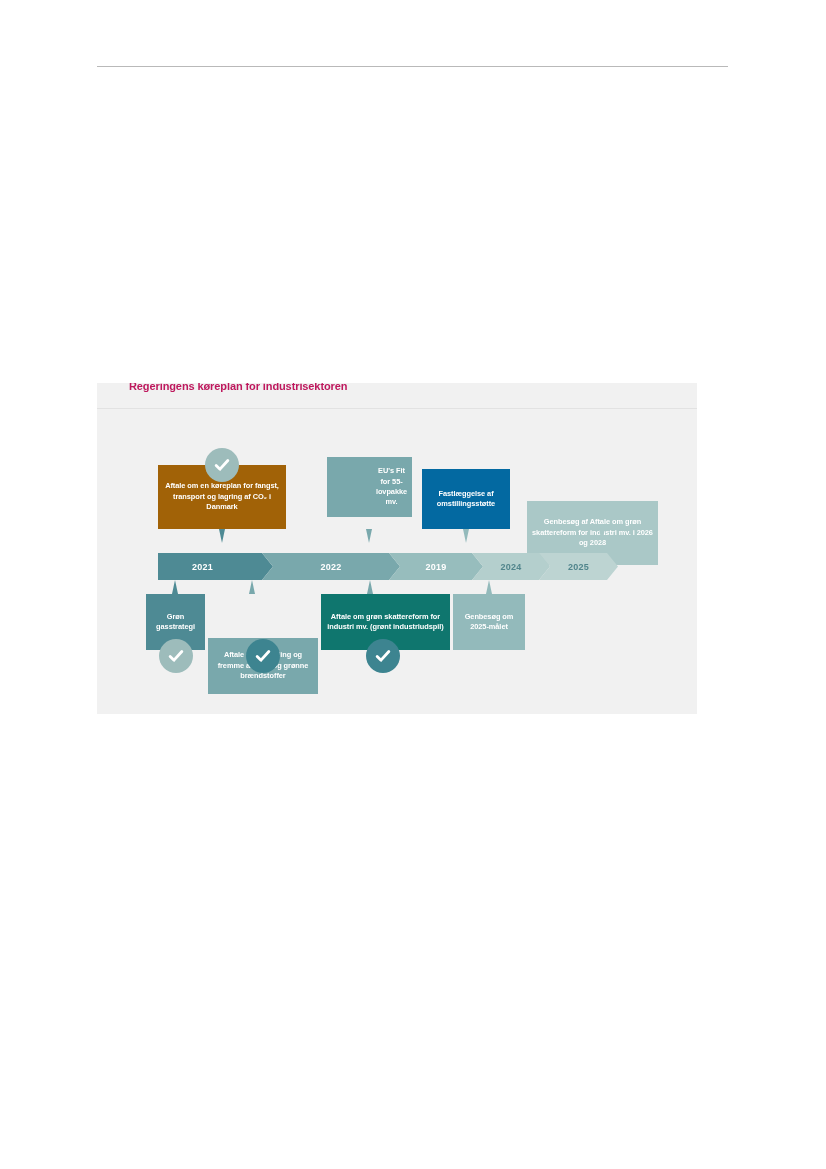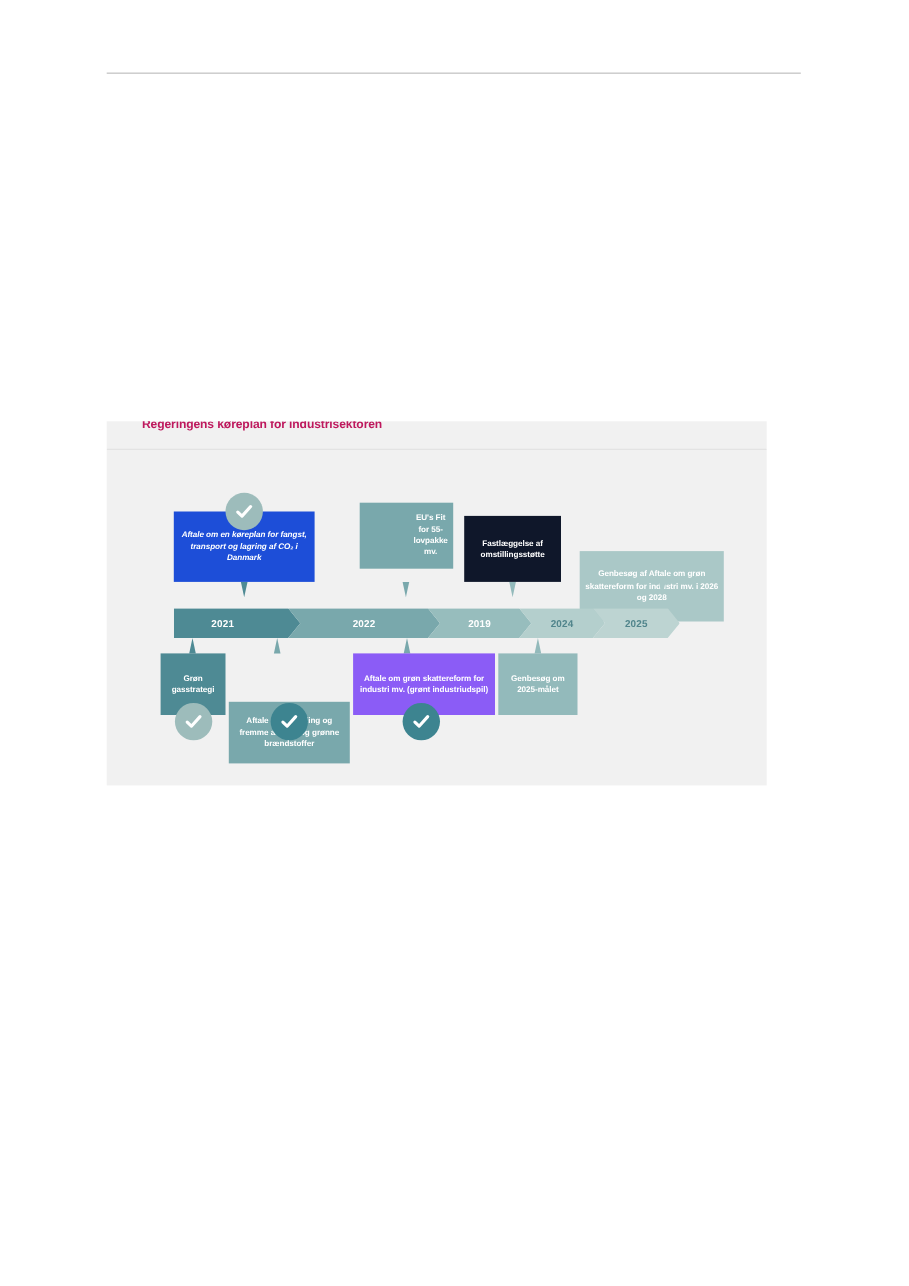--- a/index.html
+++ b/index.html
@@ -109,36 +109,36 @@
 <body>
 
 <div class="page-rule"></div>
 
 <div class="figure-container">
 
   <div class="figure-title-rule"></div>
 
   <div class="figure-title">Regeringens køreplan for industrisektoren</div>
 
-  <div class="node" style="left:61px; top:82px; width:128px; height:64px; background:#1d4ed8;font-style:italic;">
+  <div class="node" style="left:61px; top:82px; width:128px; height:64px; background:#a16207;">
     <span class="node-text">Aftale om en køreplan for fangst, transport og lagring af CO₂ i Danmark</span>
   </div>
   <div class="stem stem-down" style="left:122px; top:146px; border-top-color:#4e8a94;"></div>
   <div class="check" style="left:108px; top:65px; width:34px; height:34px; background:#9dbcbb;">
     <svg width="20" height="20" viewBox="0 0 24 24" aria-hidden="true">
       <path d="M5 12.6 L9.6 17 L19 6.6" fill="none" stroke="#ffffff" stroke-width="3.4" stroke-linecap="round" stroke-linejoin="round"></path>
     </svg>
   </div>
 
   <div class="node" style="left:230px; top:74px; width:85px; height:60px; background:#79a8ac;padding-left:48px;">
     <span class="node-text">EU's Fit for 55-lovpakke mv.</span>
   </div>
   <div class="stem stem-down" style="left:269px; top:146px; border-top-color:#79a8ac;"></div>
 
-  <div class="node" style="left:325px; top:86px; width:88px; height:60px; background:#0f172a;">
+  <div class="node" style="left:325px; top:86px; width:88px; height:60px; background:#0369a1;">
     <span class="node-text">Fastlæggelse af omstillingsstøtte</span>
   </div>
   <div class="stem stem-down" style="left:366px; top:146px; border-top-color:#93babb;"></div>
 
   <div class="node" style="left:430px; top:82px; width:131px; height:64px; background:#aac8c7; color:#ffffff;margin-top:36px;">
     <span class="node-text">Genbesøg af Aftale om grøn skattereform for industri mv. i 2026 og 2028</span>
   </div>
   <div class="stem stem-down" style="left:502px; top:146px; border-top-color:#aac8c7;"></div>
 
   <div style="position:absolute; left:61px; top:170px; width:493px; height:27px;">
@@ -183,21 +183,21 @@
   <div class="node" style="left:111px; top:211px; width:110px; height:56px; background:#79a8ac;margin-top:44px;">
     <span class="node-text">Aftale om udvikling og fremme af brint og grønne brændstoffer</span>
   </div>
   <div class="check" style="left:149px; top:256px; width:34px; height:34px; background:#3d8490;">
     <svg width="20" height="20" viewBox="0 0 24 24" aria-hidden="true">
       <path d="M5 12.6 L9.6 17 L19 6.6" fill="none" stroke="#ffffff" stroke-width="3.4" stroke-linecap="round" stroke-linejoin="round"></path>
     </svg>
   </div>
 
   <div class="stem stem-up" style="left:270px; top:197px; border-bottom-color:#79a8ac;"></div>
-  <div class="node" style="left:224px; top:211px; width:129px; height:56px; background:#8b5cf6;text-align:center;">
+  <div class="node" style="left:224px; top:211px; width:129px; height:56px; background:#0f766e;text-align:center;">
     <span class="node-text">Aftale om grøn skattereform for industri mv. (grønt industriudspil)</span>
   </div>
   <div class="check" style="left:269px; top:256px; width:34px; height:34px; background:#3d8490;">
     <svg width="20" height="20" viewBox="0 0 24 24" aria-hidden="true">
       <path d="M5 12.6 L9.6 17 L19 6.6" fill="none" stroke="#ffffff" stroke-width="3.4" stroke-linecap="round" stroke-linejoin="round"></path>
     </svg>
   </div>
 
   <div class="stem stem-up" style="left:389px; top:197px; border-bottom-color:#93babb;"></div>
   <div class="node" style="left:356px; top:211px; width:72px; height:56px; background:#93babb;">

